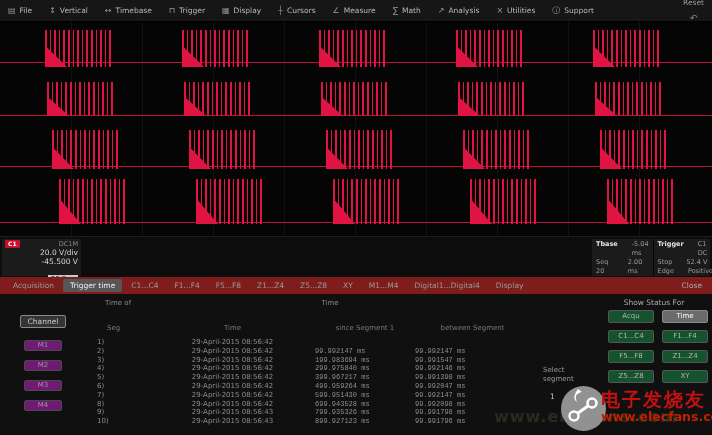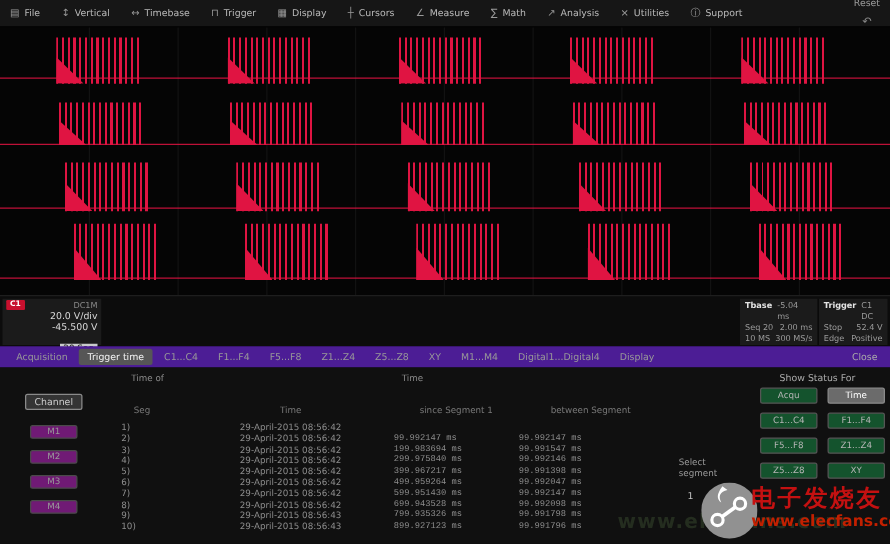--- a/index.html
+++ b/index.html
@@ -36,25 +36,25 @@
   .ch-line { font-size:7.5px; color:#d8d8d8; text-align:right; line-height:9px; }
   .ch-seg { display:inline-block; background:#c9cbcb; color:#141414; font-size:7px; line-height:8px;
             padding:0 3px; margin-top:1px; }
   .ch-seg-wrap { text-align:right; }
 
   .tbbox { position:absolute; right:2px; top:2px; width:118px; height:37px; background:#1b1b1b;
            display:flex; }
   .tb-col { padding:1px 4px; display:flex; flex-direction:column; justify-content:space-around; }
   .tb-col.left { width:62px; }
   .tb-col.right { flex:1; border-left:1px solid #060606; }
-  .tb-row { display:flex; justify-content:space-between; gap:4px; font-size:6.5px; color:#9a9a9a; line-height:9px; }
+  .tb-row { display:flex; justify-content:flex-start; gap:14px; font-size:6.5px; color:#9a9a9a; line-height:9px; }
   .tb-row .lab.bold { color:#e4e4e4; font-weight:bold; }
 
   
-  .tabbar { position:absolute; top:277px; left:0; right:0; height:17px; background:#4c1d95;
+  .tabbar { position:absolute; top:277px; left:0; right:0; height:17px; background:#7f1d1d;
             display:flex; align-items:center; padding-left:6px; gap:2px; }
   .tab { font-size:7.5px; color:#999; padding:2px 7px; border-radius:2px; cursor:default; white-space:nowrap; }
   .tab.active { background:#565656; color:#f2f2f2; }
   .close-btn { margin-left:auto; margin-right:10px; font-size:7.5px; color:#aaa; cursor:default; }
 
   
   .panel { position:absolute; top:294px; left:0; right:0; bottom:0; background:#101010; }
   .grp-label { position:absolute; font-size:7px; color:#8a8a8a; }
   .chan-btn { position:absolute; left:20px; top:21px; width:46px; height:13px; background:#343434;
               border:1px solid #8a8a8a; border-radius:2px; color:#ccc; font-size:7.5px;

